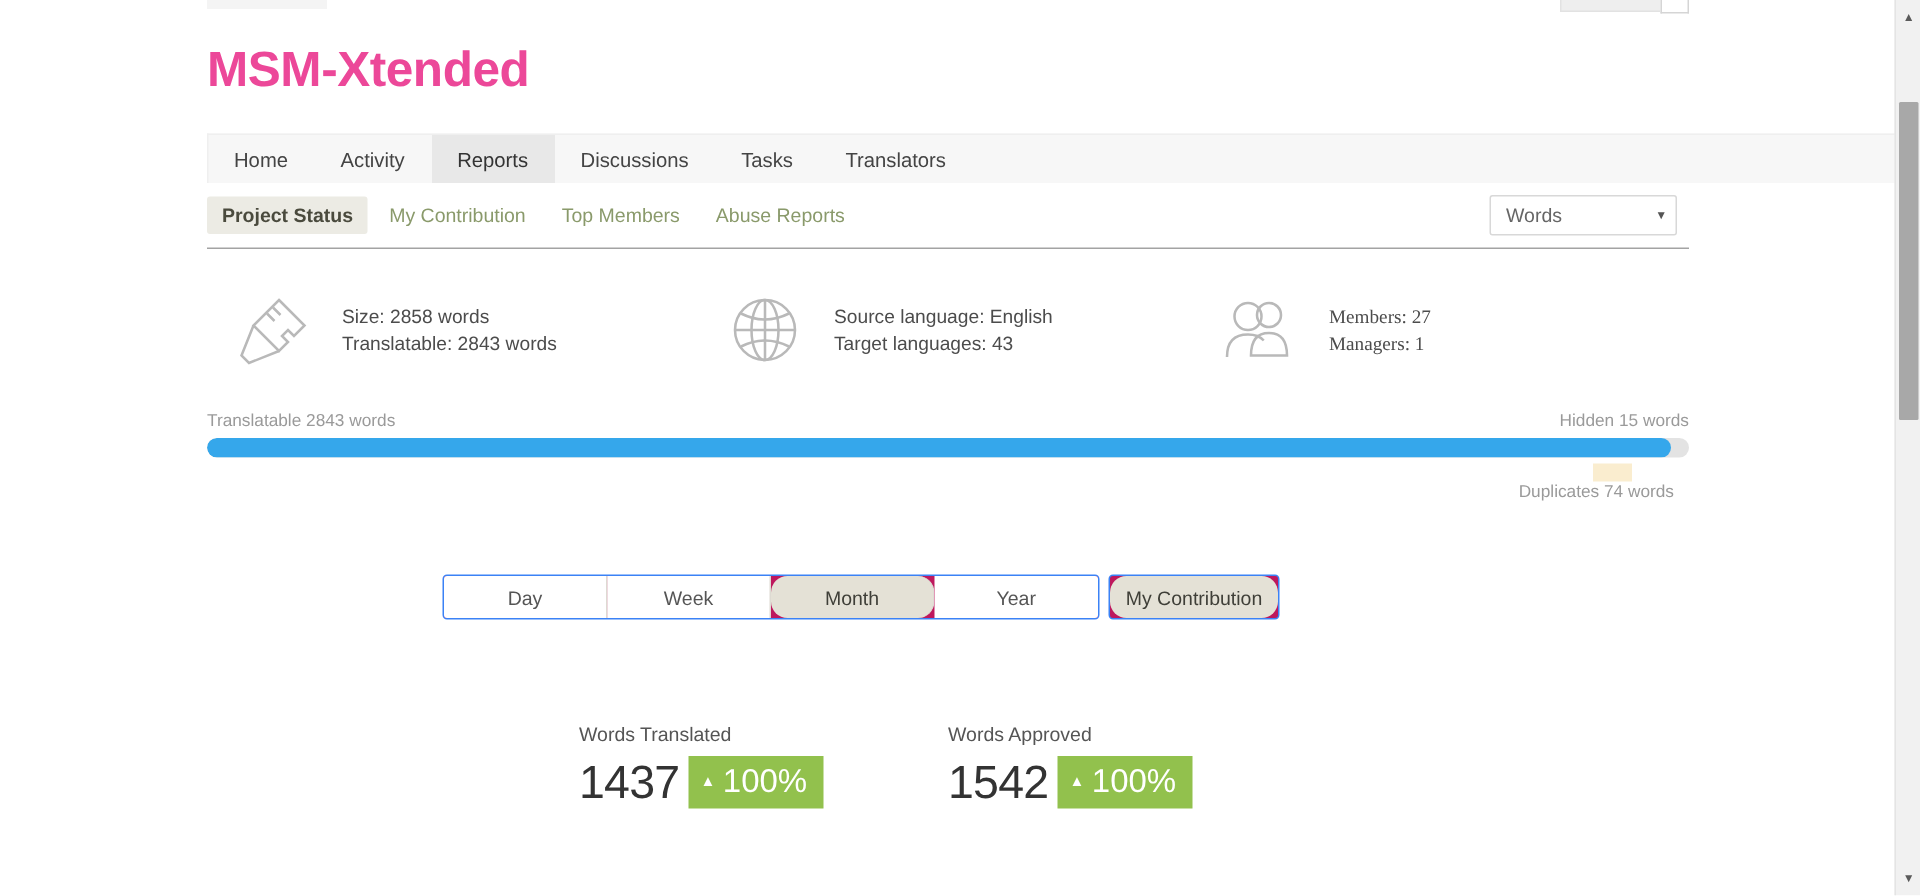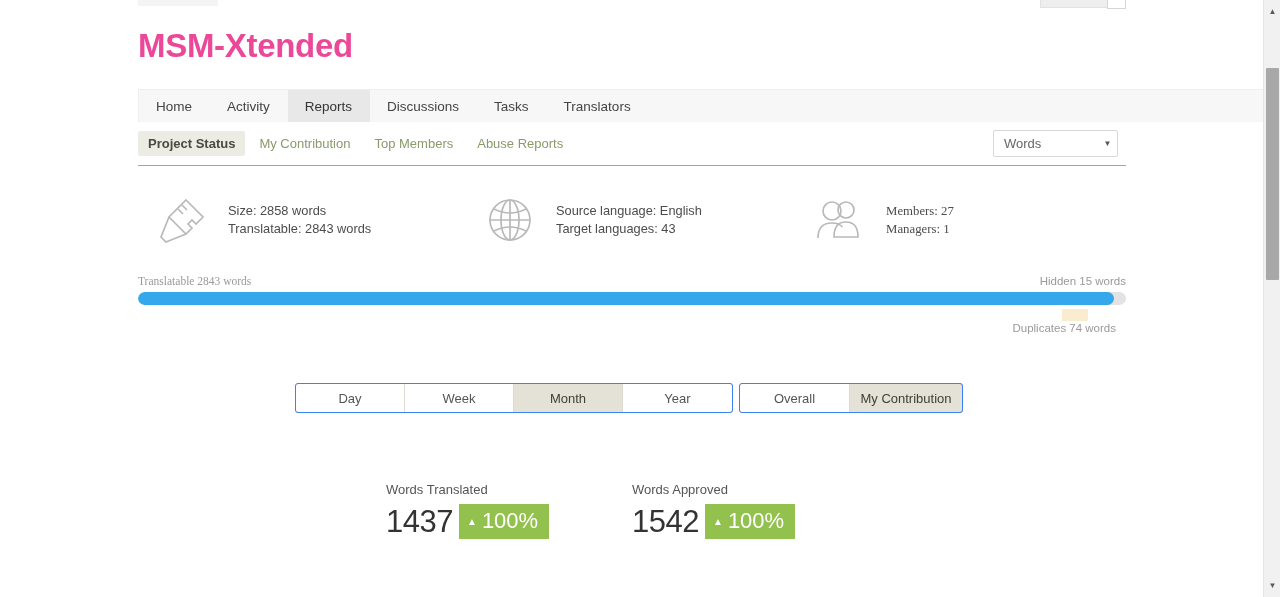--- a/index.html
+++ b/index.html
@@ -160,21 +160,20 @@
     line-height: 18px;
     color: #4c4c4c;
   }
 
   
   .prog-top-left {
     position: absolute;
     left: 138px; top: 275px;
     font-size: 11.5px;
     color: #9a9a9a;
-    font-family: Liberation Serif, serif;
   }
   .prog-top-right {
     position: absolute;
     right: 154px; top: 275px;
     font-size: 11.5px;
     color: #9a9a9a;
     text-align: right;
   }
   .progress-track {
     position: absolute;
@@ -226,20 +225,21 @@
     color: #555555;
     background: #ffffff;
     border-right: 1px solid #dddad2;
     cursor: pointer;
     white-space: nowrap;
   }
   .seg:last-child { border-right: none; }
   .seg.active {
     background: #e4e1d6;
     color: #3f3f38;
+    border-radius: 11px;
   }
   .seg.w109 { width: 109px; }
   .seg.w110 { width: 110px; }
   .seg.w112 { width: 112px; }
 
   
   .metric {
     position: absolute;
   }
   .metric-label {
@@ -396,21 +396,20 @@
   <div class="prog-bottom-right">Duplicates 74 words</div>
 
   <div class="btn-group period">
     <div class="seg w109">Day</div>
     <div class="seg w109">Week</div>
     <div class="seg w109 active">Month</div>
     <div class="seg w109">Year</div>
   </div>
 
   <div class="btn-group scope">
-    <div class="seg w110">Overall</div>
     <div class="seg w112 active">My Contribution</div>
   </div>
 
   <div class="metric" style="left:386px; top:482px;">
     <div class="metric-label">Words Translated</div>
     <div class="metric-row">
       <span class="metric-value">1437</span>
       <span class="metric-badge">
         <span class="badge-arrow">▲</span>
         <span>100%</span>

